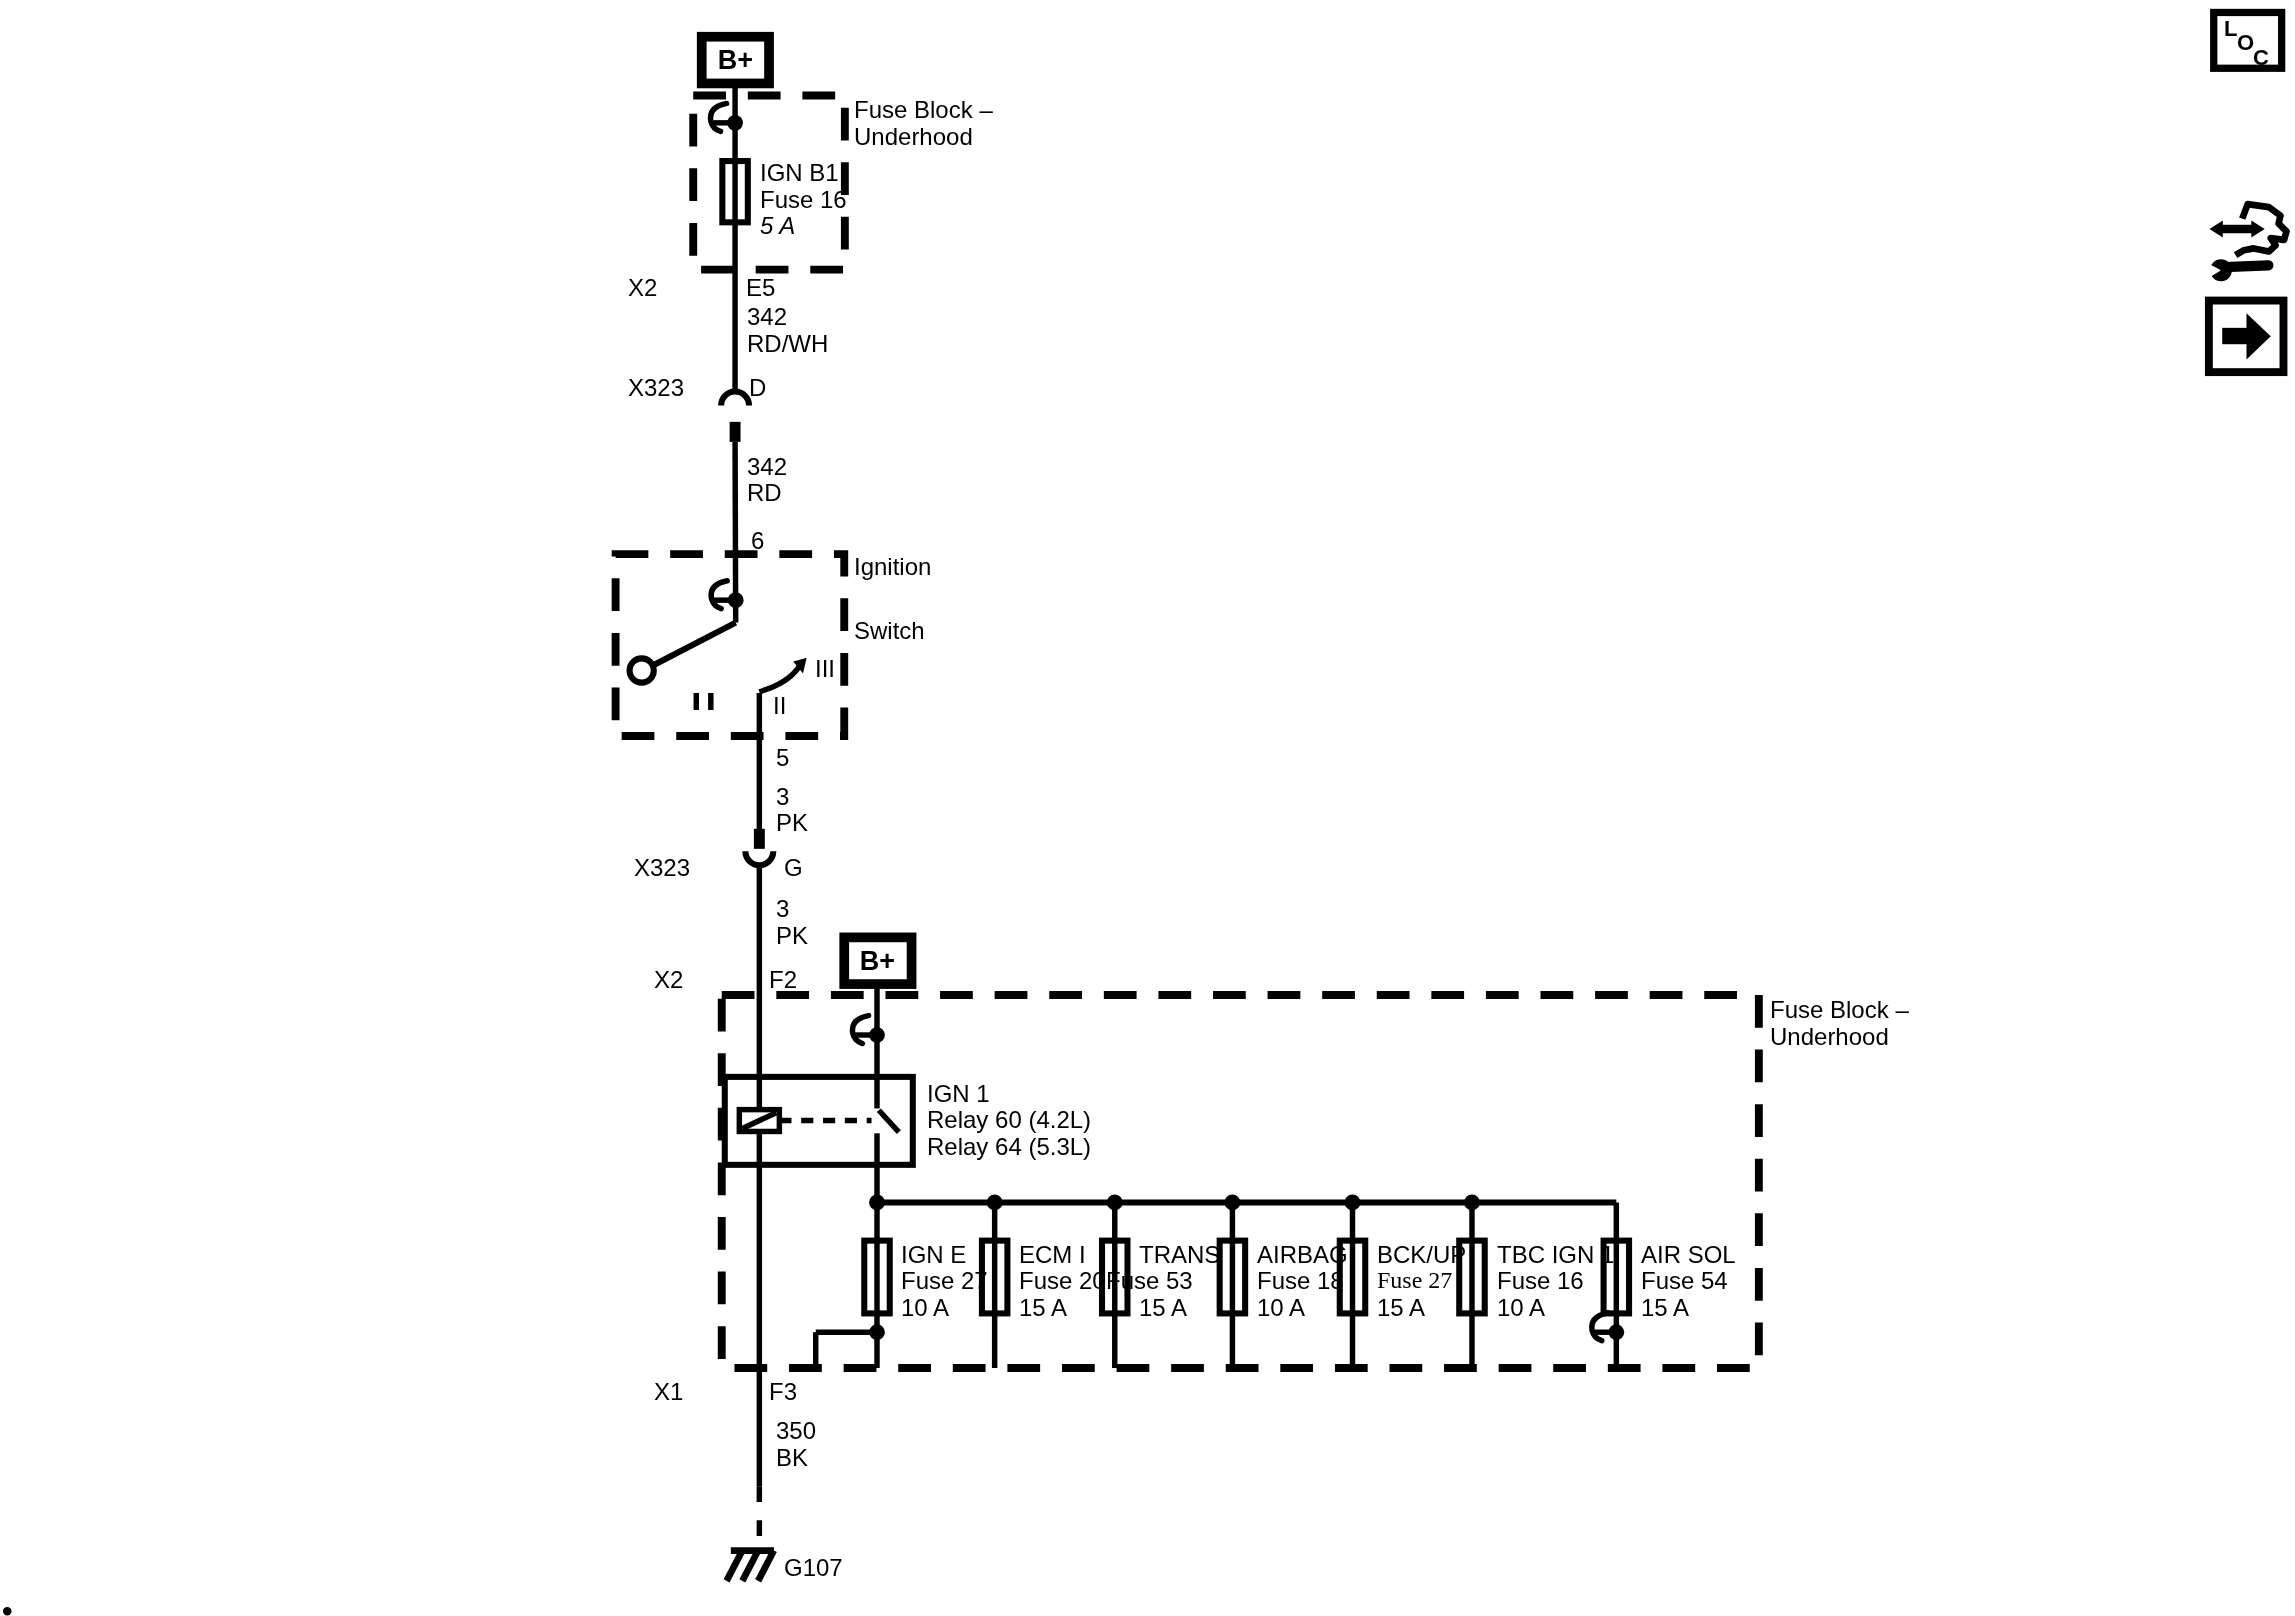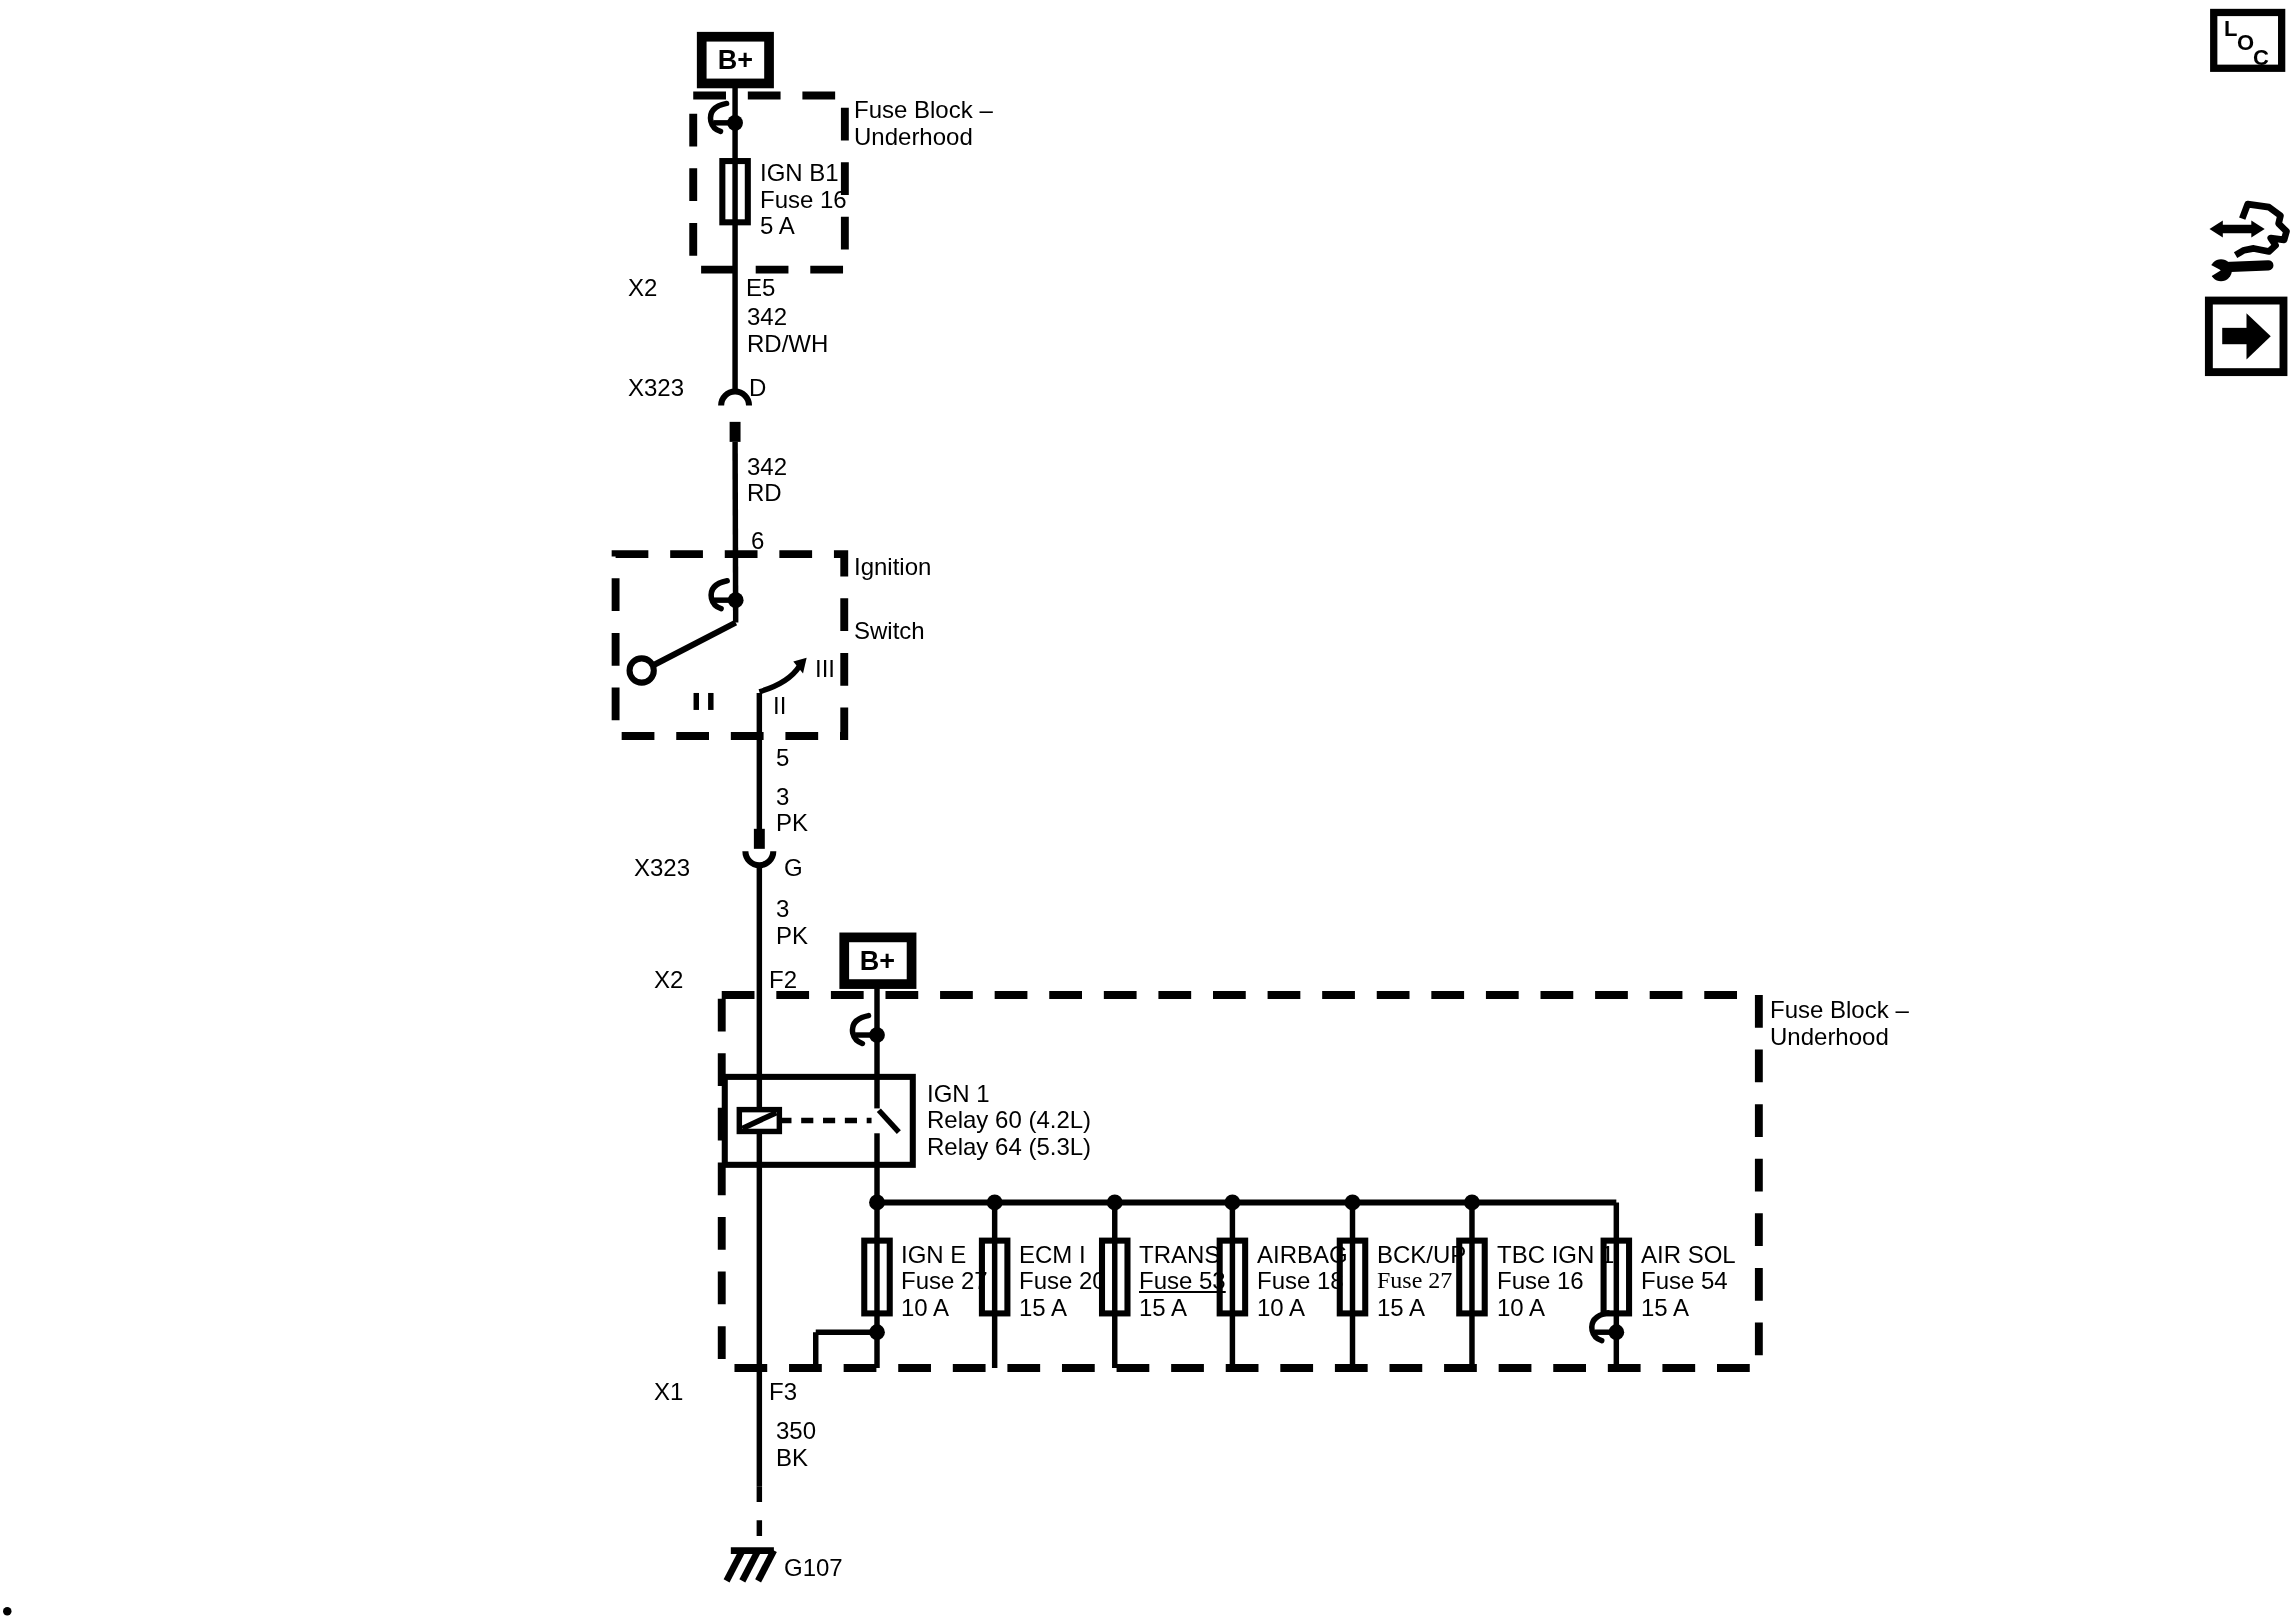--- a/index.html
+++ b/index.html
@@ -174,21 +174,21 @@
     <circle cx="12" cy="2656" r="7" fill="#000" stroke="none"></circle>
   </svg>
 
   <div class="bplus" style="left:702px;top:45px;width:67px;">B+</div>
 
   <div class="lbl" style="left:854px;top:96px;">Fuse Block –</div>
   <div class="lbl" style="left:854px;top:123px;">Underhood</div>
 
   <div class="lbl" style="left:760px;top:159px;">IGN B1</div>
   <div class="lbl" style="left:760px;top:186px;">Fuse 16</div>
-  <div class="lbl" style="left:760px;top:212px;">5 A</div>
+  <div class="lbl" style="left:760px;top:212px;font-style:italic;">5 A</div>
 
   <div class="lbl r" style="left:628px;top:274px;">X2</div>
   <div class="lbl" style="left:746px;top:274px;">E5</div>
 
   <div class="lbl" style="left:747px;top:303px;">342</div>
   <div class="lbl" style="left:747px;top:330px;">RD/WH</div>
 
   <div class="lbl r" style="left:628px;top:374px;">X323</div>
   <div class="lbl" style="left:749px;top:374px;">D</div>
 
@@ -228,21 +228,21 @@
 
   <div class="lbl" style="left:901px;top:1241px;">IGN E</div>
   <div class="lbl" style="left:901px;top:1267px;">Fuse 27</div>
   <div class="lbl" style="left:901px;top:1294px;">10 A</div>
 
   <div class="lbl" style="left:1019px;top:1241px;">ECM I</div>
   <div class="lbl" style="left:1019px;top:1267px;">Fuse 20</div>
   <div class="lbl" style="left:1019px;top:1294px;">15 A</div>
 
   <div class="lbl" style="left:1139px;top:1241px;">TRANS</div>
-  <div class="lbl" style="left:1139px;top:1267px;text-decoration:underline;">Fuse 53</div>
+  <div class="lbl" style="left:1106px;top:1267px;">Fuse 53</div>
   <div class="lbl" style="left:1139px;top:1294px;">15 A</div>
 
   <div class="lbl" style="left:1257px;top:1241px;">AIRBAG</div>
   <div class="lbl" style="left:1257px;top:1267px;">Fuse 18</div>
   <div class="lbl" style="left:1257px;top:1294px;">10 A</div>
 
   <div class="lbl" style="left:1377px;top:1241px;">BCK/UP</div>
   <div class="lbl" style="left:1377px;top:1267px;font-family:Liberation Serif, serif;">Fuse 27</div>
   <div class="lbl" style="left:1377px;top:1294px;">15 A</div>
 

